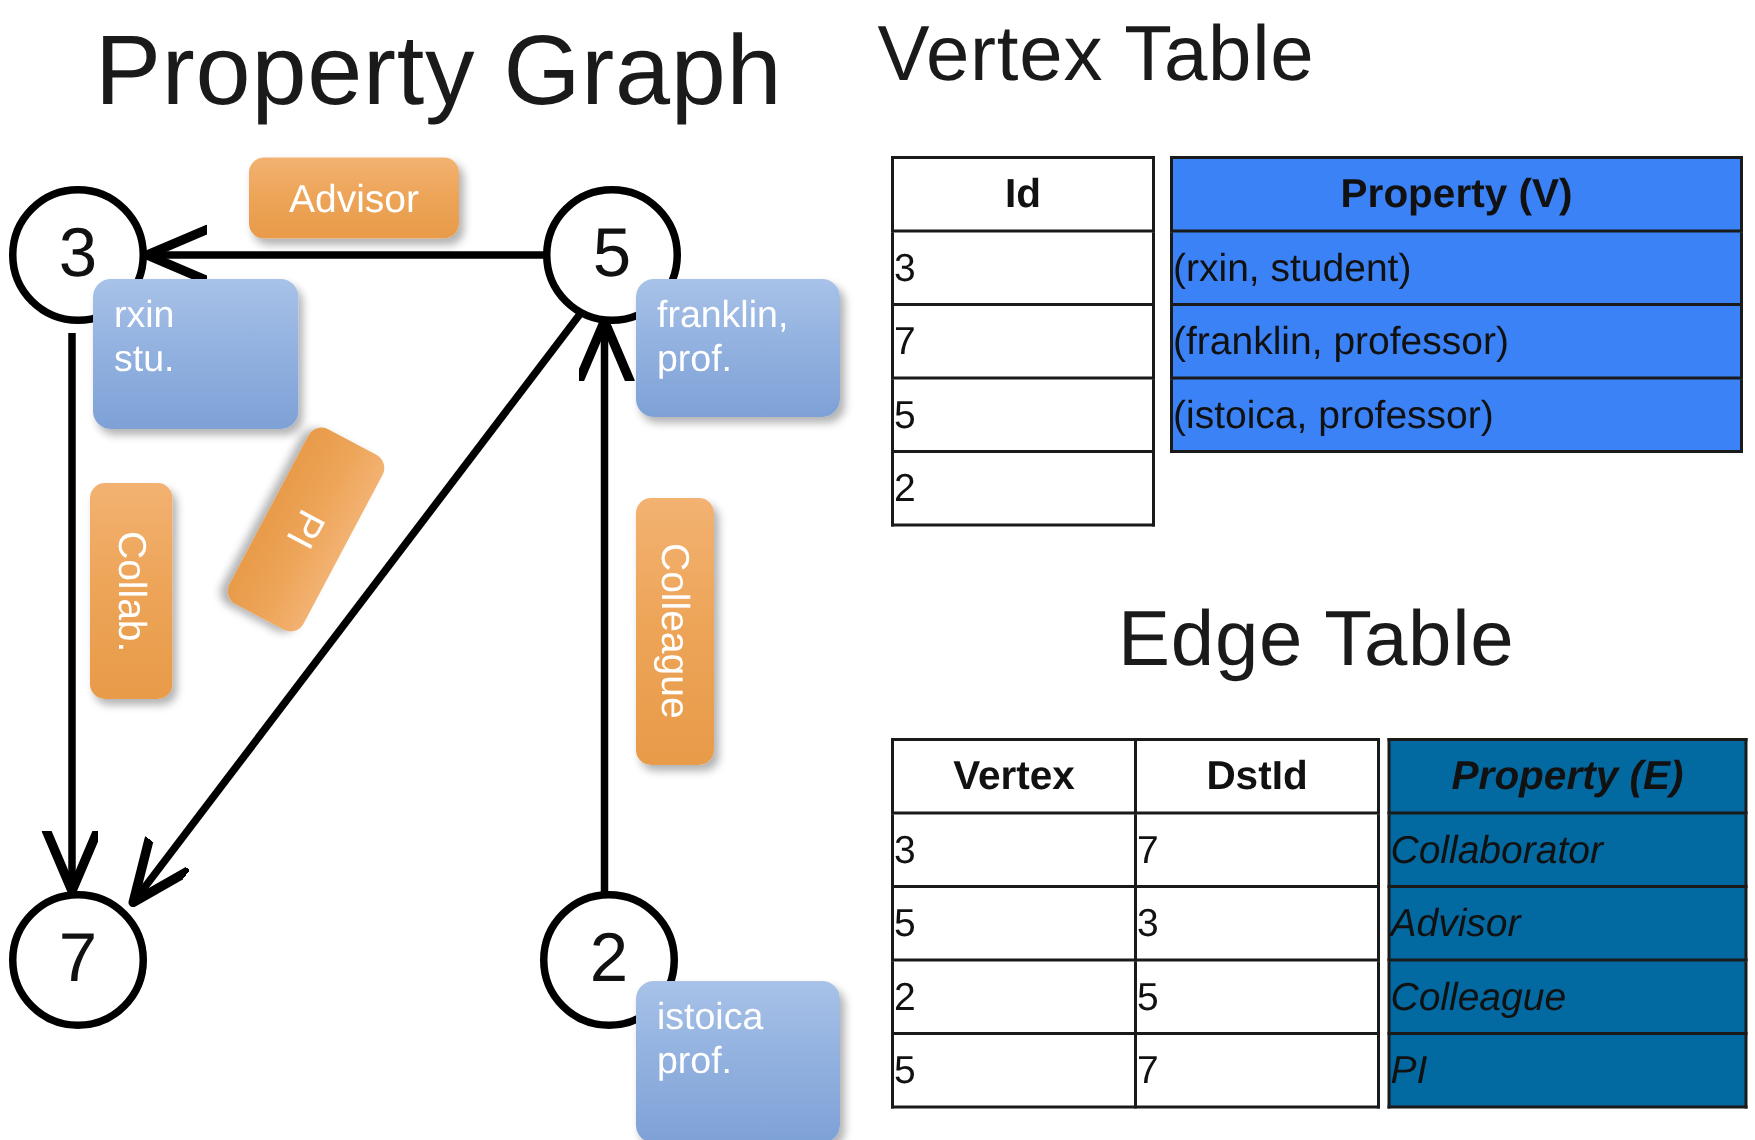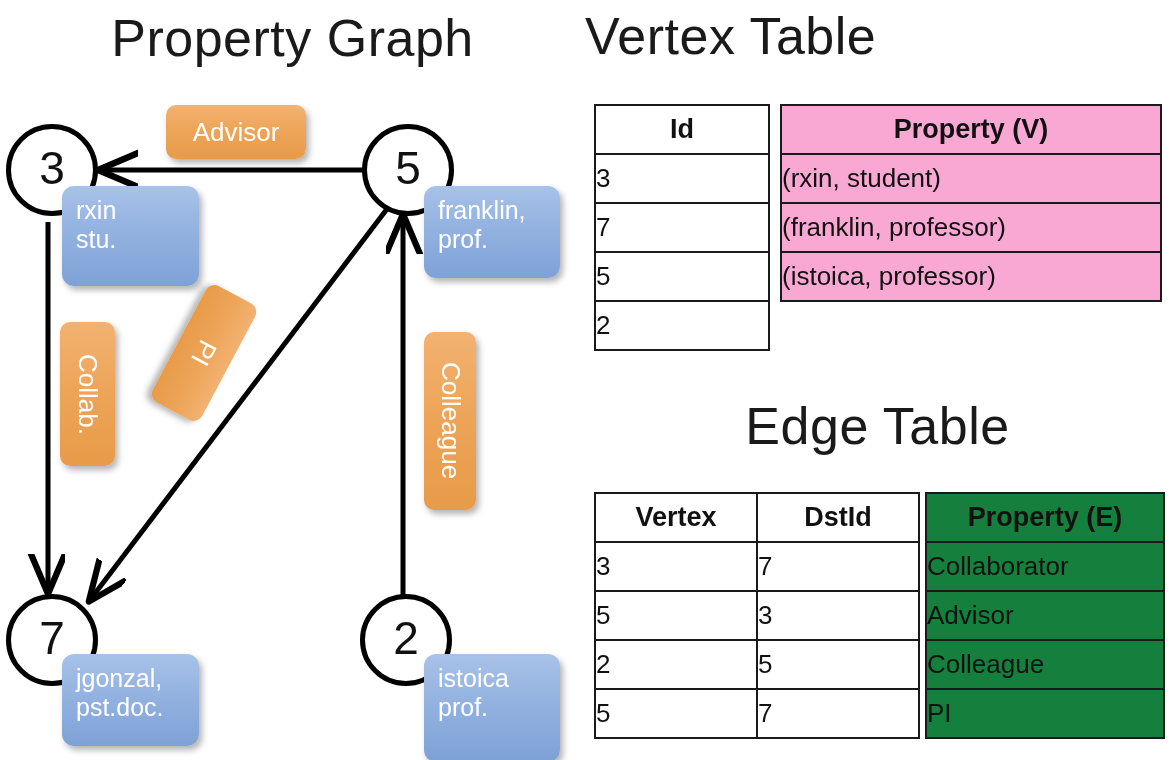--- a/index.html
+++ b/index.html
@@ -16,21 +16,21 @@
 
   
   .title {
     position: absolute;
     font-family: "Liberation Sans", sans-serif;
     font-weight: 300;
     color: #1a1a1a;
     white-space: nowrap;
     letter-spacing: 0.5px;
   }
-  #title-property-graph { left: 0; top: 8px; width: 585px; text-align: center; font-size: 52px; }
+  #title-property-graph { left: 0; top: 8px; width: 585px; text-align: center; font-size: 66px; }
   #title-vertex-table   { left: 585px; top: 6px; width: 585px; text-align: left; font-size: 52px; }
   #title-edge-table     { left: 585px; top: 396px; width: 585px; text-align: center; font-size: 52px; }
 
   
   #graph-panel {
     position: absolute; left: 0; top: 0; width: 585px; height: 760px;
   }
   #graph-svg { position: absolute; left: 0; top: 0; width: 585px; height: 760px; }
 
   
@@ -93,22 +93,22 @@
   }
   .tbl td, .tbl th {
     border: 2px solid #1a1a1a;
     font-weight: 400;
     font-size: 26px;
     color: #111;
     padding: 0;
     height: 49px;
   }
   .tbl th { font-weight: 700; font-size: 27px; }
-  .blue-cell { background: #f9a8d4; }
-  .orange-cell { background: #15803d; }
+  .blue-cell { background: #3b82f6; }
+  .orange-cell { background: #0369a1; font-style: italic; }
 </style>
 </head>
 <body>
 
 <div class="title" id="title-property-graph">Property Graph</div>
 <div class="title" id="title-vertex-table">Vertex Table</div>
 <div class="title" id="title-edge-table">Edge Table</div>
 
 <div id="graph-panel">
 
@@ -144,24 +144,20 @@
   <div class="prop-box" style="left:62px; top:186px; width:137px; height:100px;">
     <div>rxin</div>
     <div>stu.</div>
   </div>
 
   <div class="prop-box" style="left:424px; top:186px; width:136px; height:92px;">
     <div>franklin,</div>
     <div>prof.</div>
   </div>
 
-  <div class="prop-box" style="left:62px; top:654px; width:137px; height:92px;">
-    <div>jgonzal,</div>
-    <div>pst.doc.</div>
-  </div>
 
   <div class="prop-box" style="left:424px; top:654px; width:136px; height:108px;">
     <div>istoica</div>
     <div>prof.</div>
   </div>
 
   <div class="edge-label" style="left:166px; top:105px; width:140px; height:54px;">
     <span>Advisor</span>
   </div>
 

